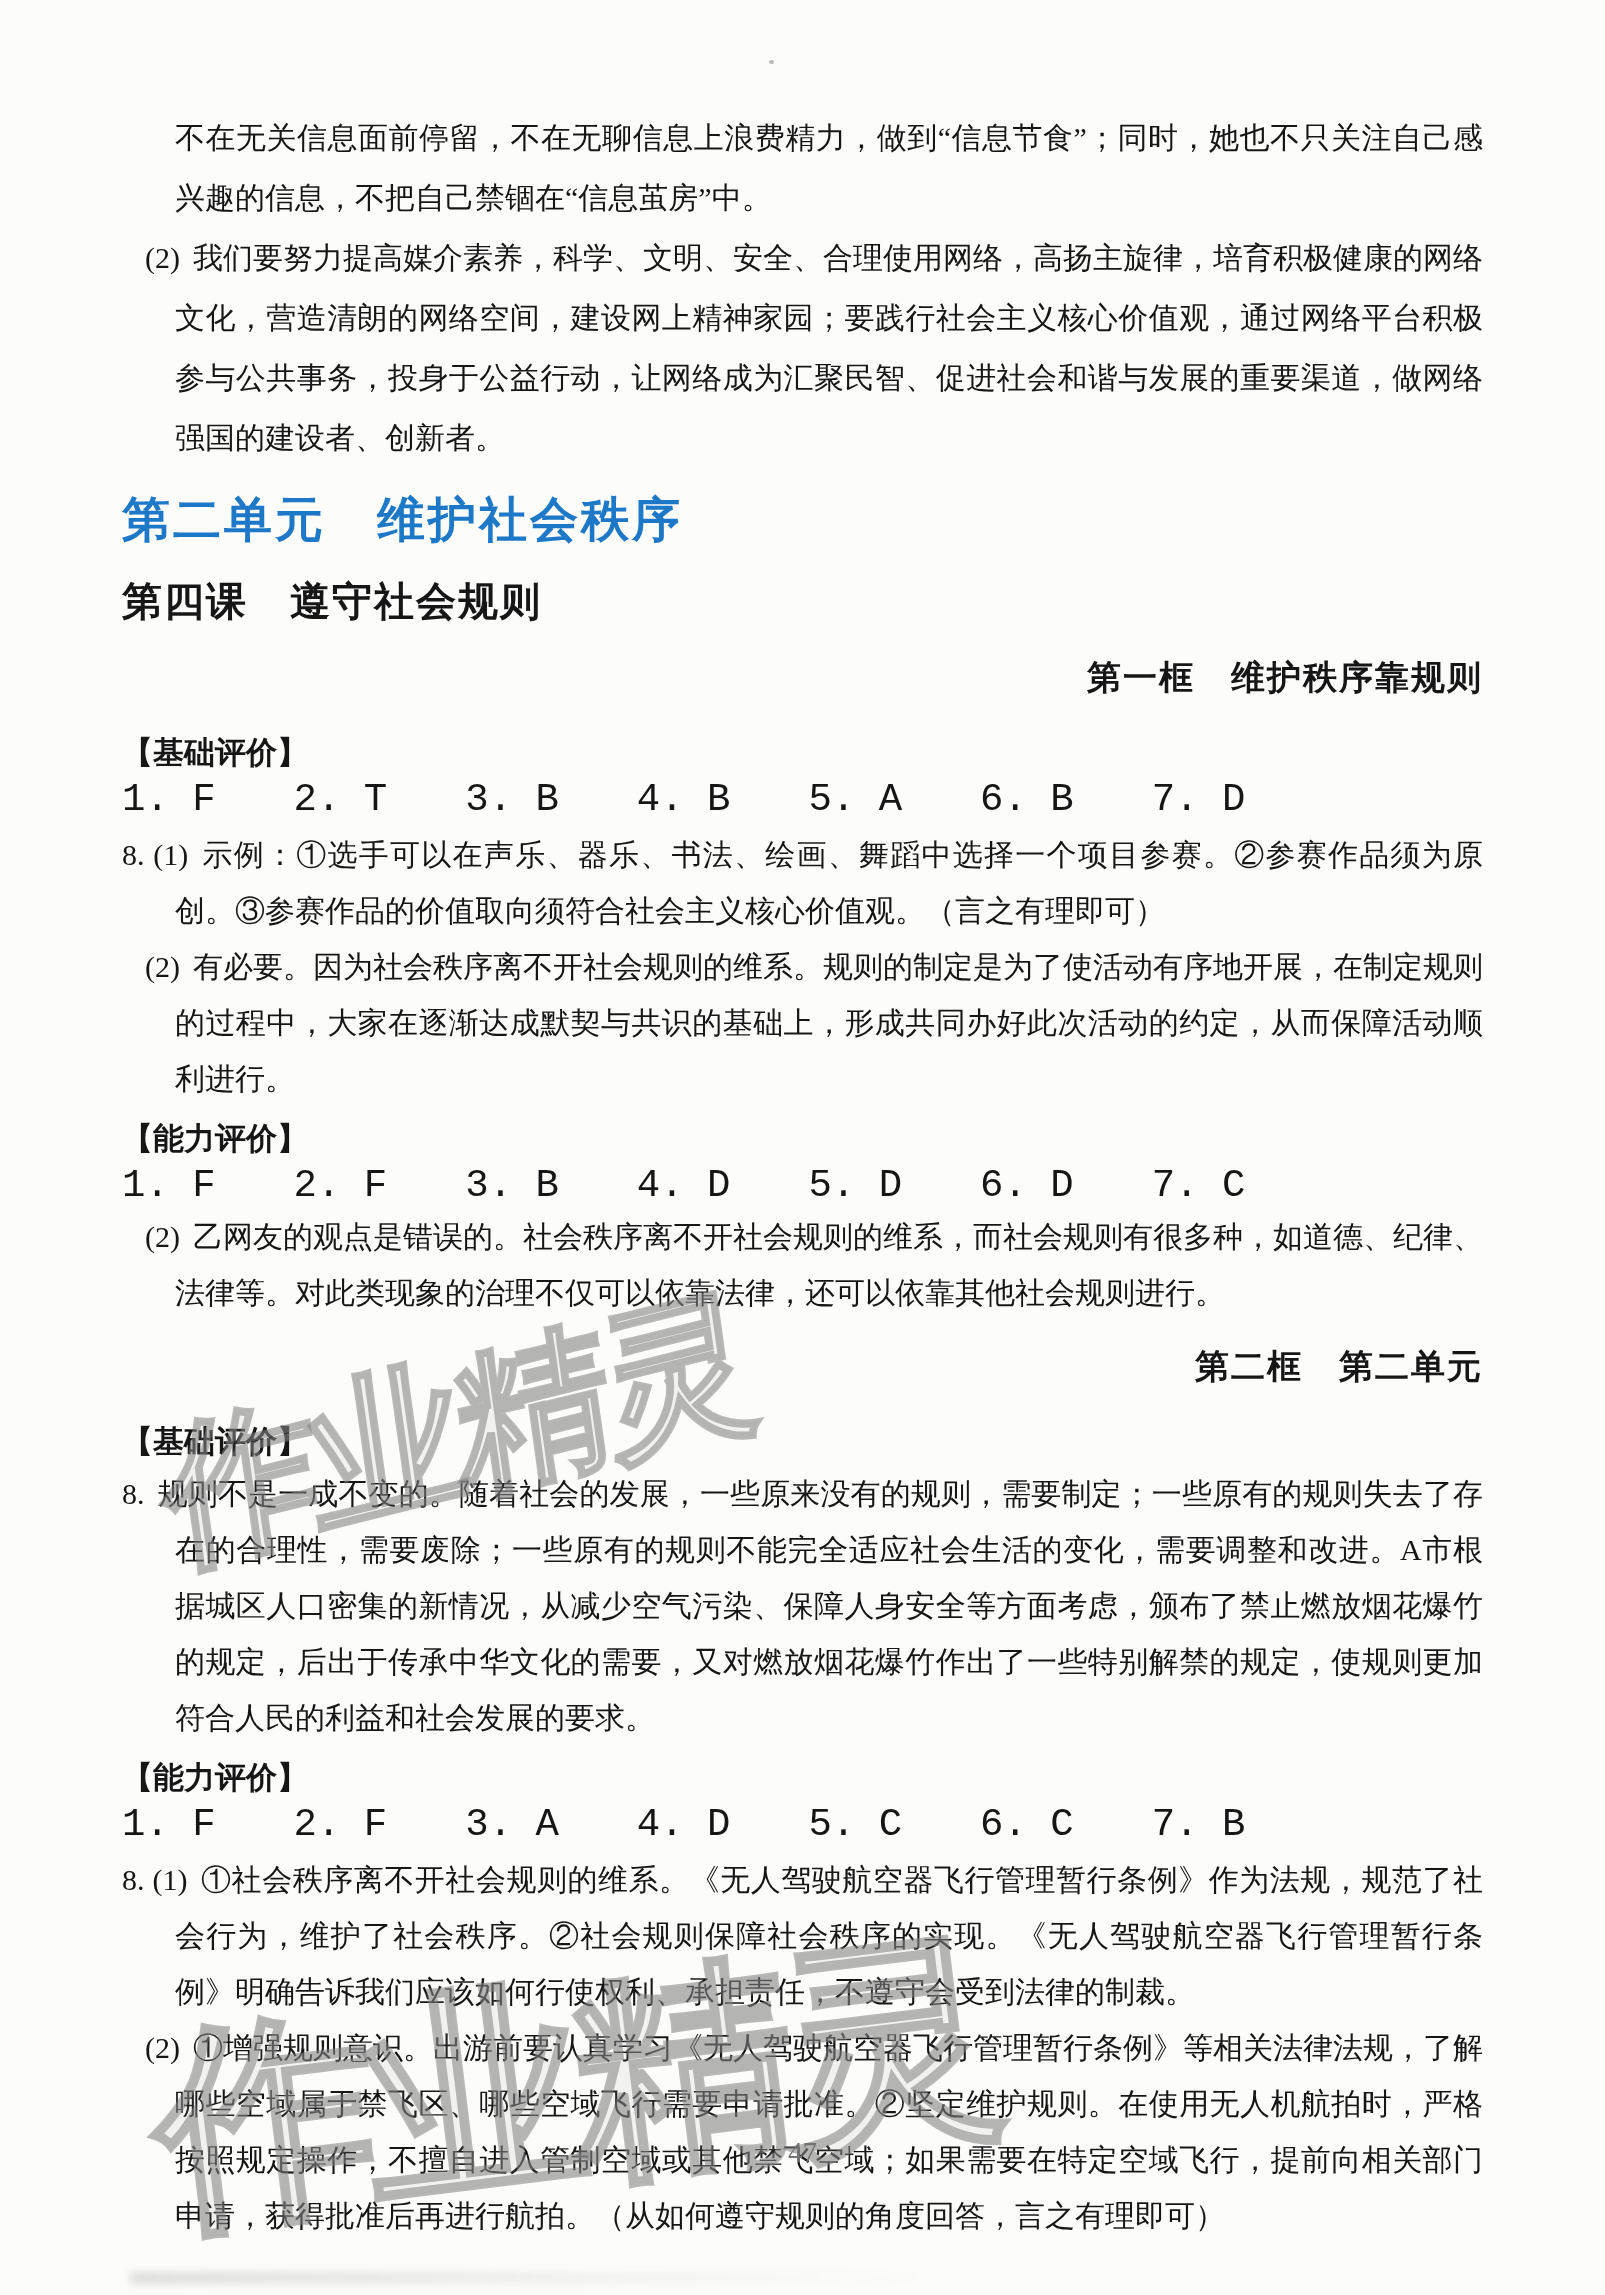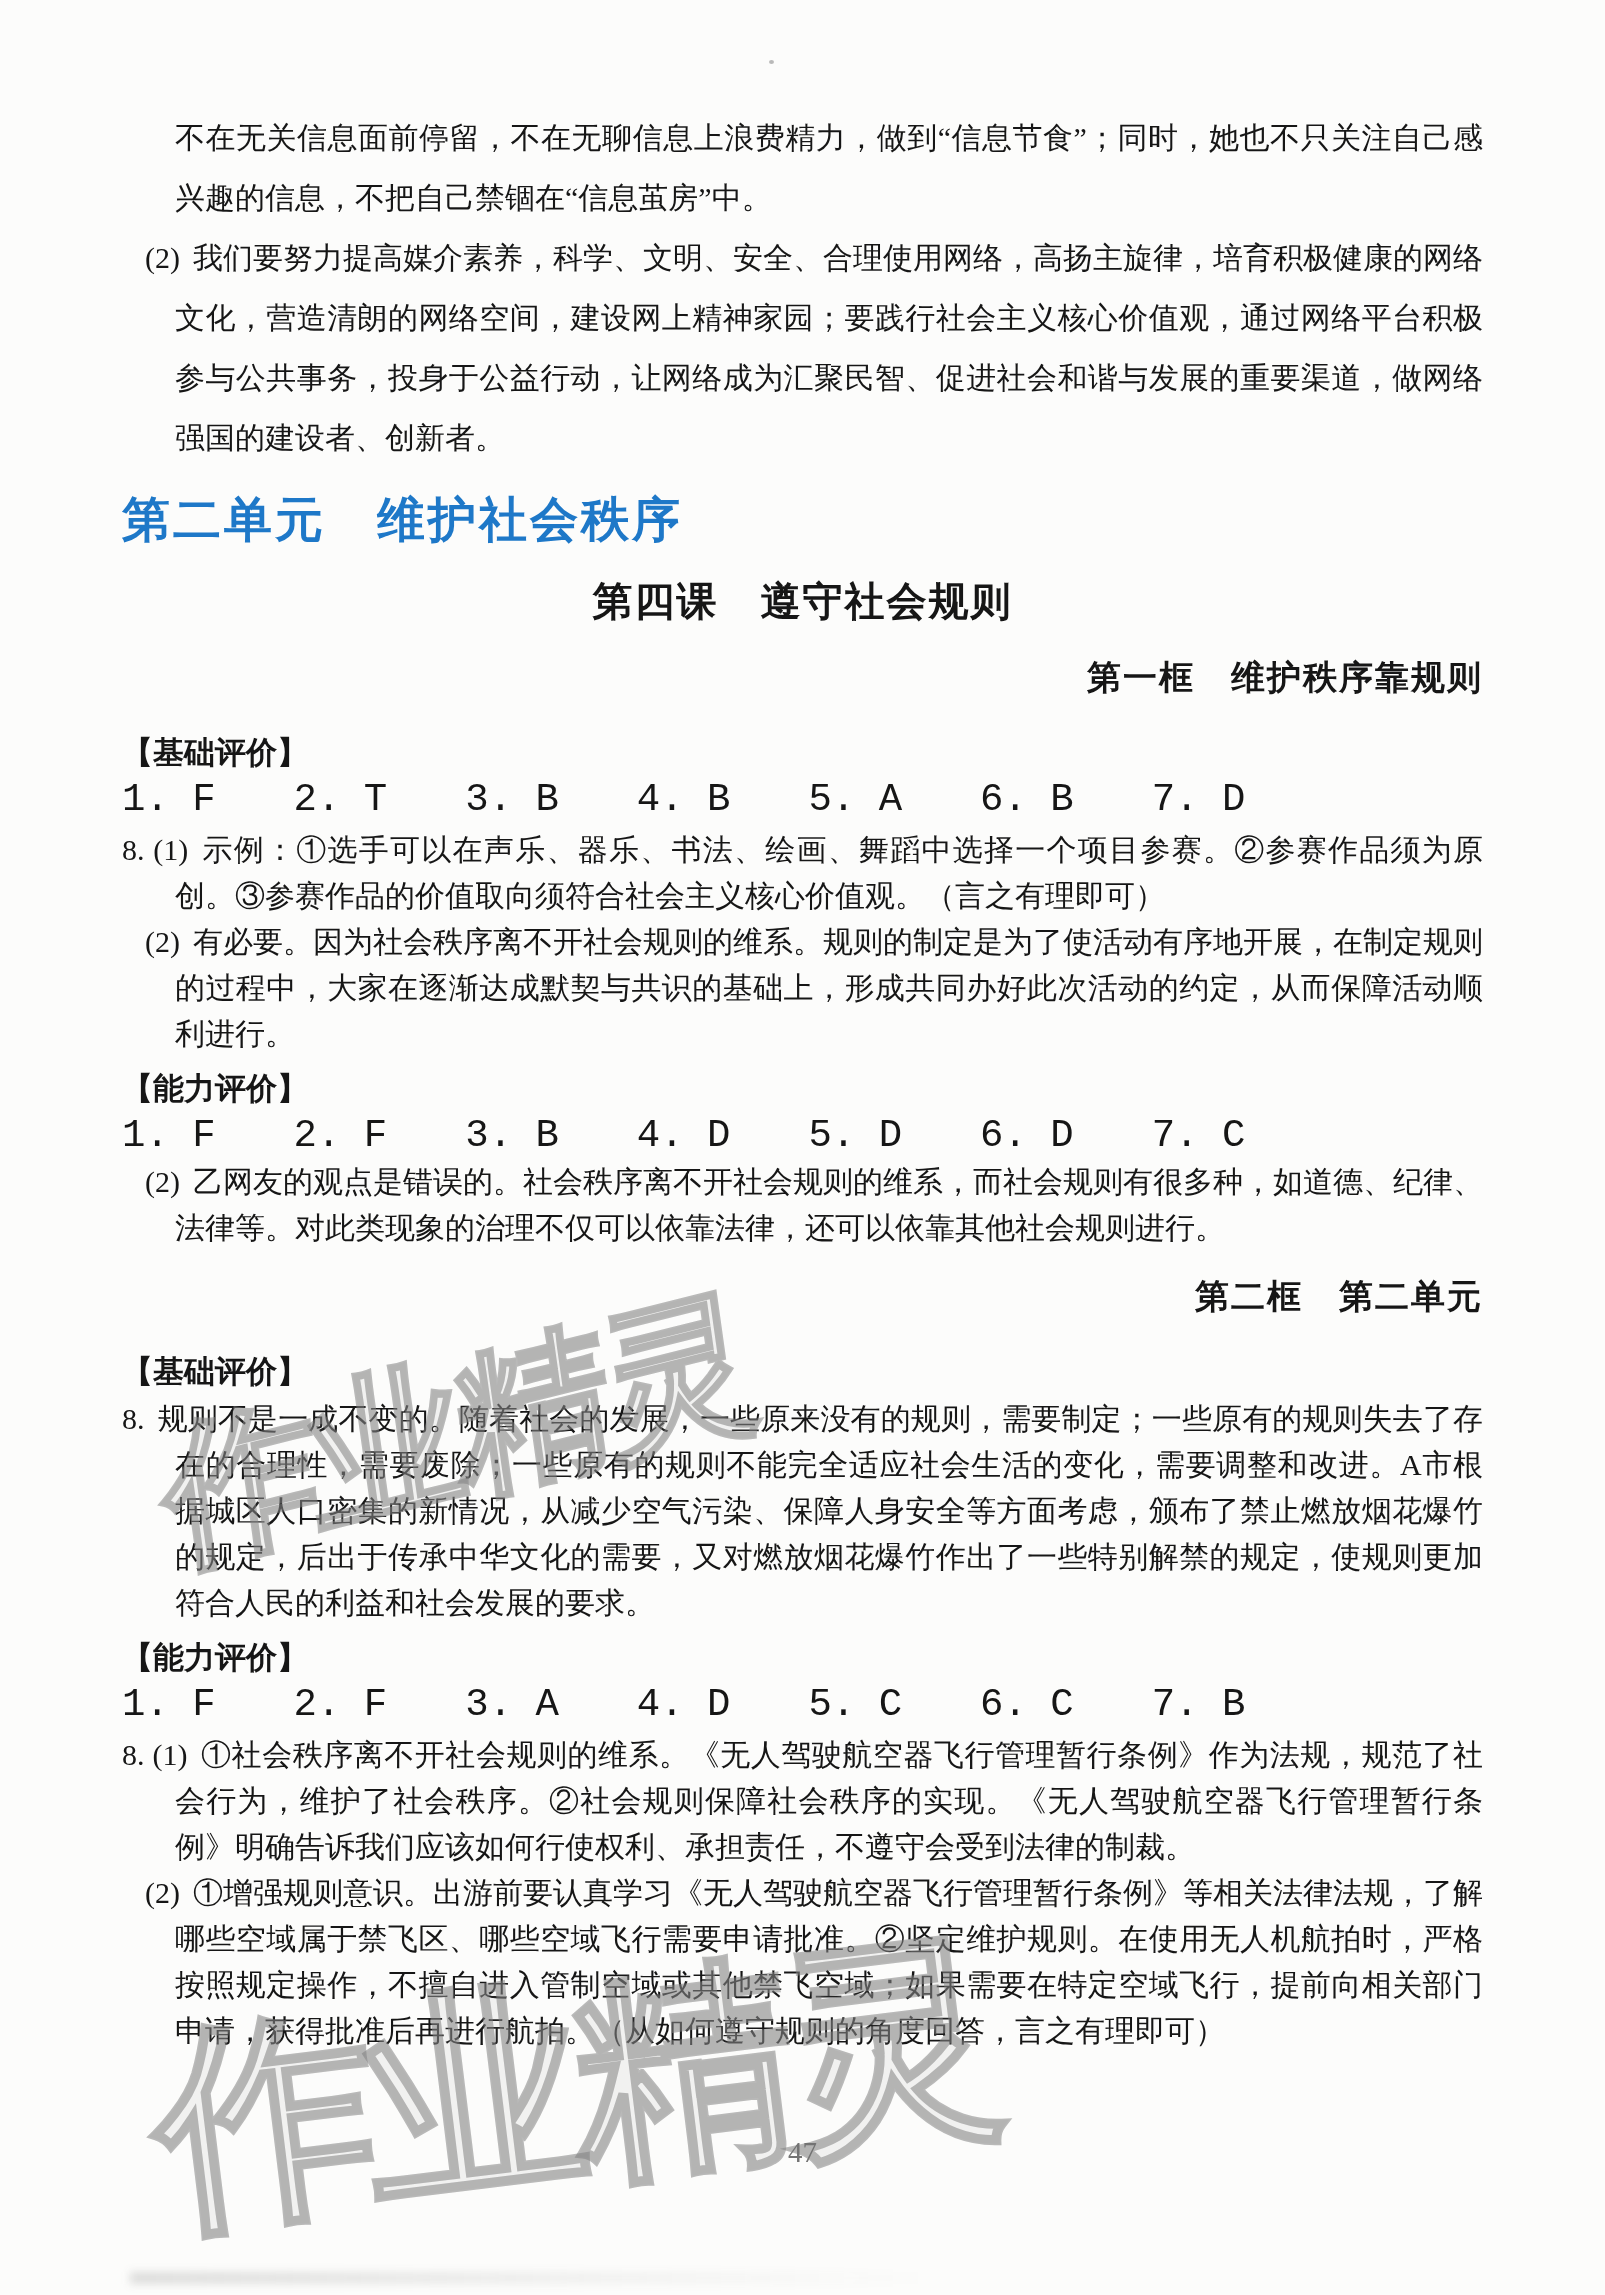--- a/index.html
+++ b/index.html
@@ -12,34 +12,34 @@
     width:1605px;height:2295px;
     margin:0 auto;
     background:#fcfcfb;
     overflow:hidden;
     font-family:"Liberation Serif", serif;
     color:var(--ink);
     box-sizing:border-box;
     padding:108px 122px 0 122px;
   }
   p{margin:0;}
-  .body{font-size:30px;line-height:46px;text-align:justify;}
+  .body{font-size:30px;line-height:56px;text-align:justify;}
   .intro-lh{line-height:60px;}
   .cont{margin-left:53px;}
   .hang-sub{margin-left:53px;text-indent:-30px;}
   .hang-q8{margin-left:53px;text-indent:-53px;}
   .mk{margin-right:13px;}
   .unit{
     text-align:left;color:var(--blue);
     font-size:48px;font-weight:700;line-height:1.1;
     letter-spacing:3px;margin-top:26px;
     font-family:"Liberation Serif", serif;
   }
   .lesson{
-    text-align:center;font-size:40px;font-weight:700;line-height:1.15;
+    text-align:left;font-size:40px;font-weight:700;line-height:1.15;
     letter-spacing:2px;margin-top:24px;
   }
   .frame{
     text-align:right;font-size:34px;font-weight:700;line-height:1.2;
     letter-spacing:2px;margin-top:16px;
   }
   .frame.second{margin-top:26px;}
   .label{
     font-size:31px;font-weight:700;line-height:40px;
     margin-top:12px;

